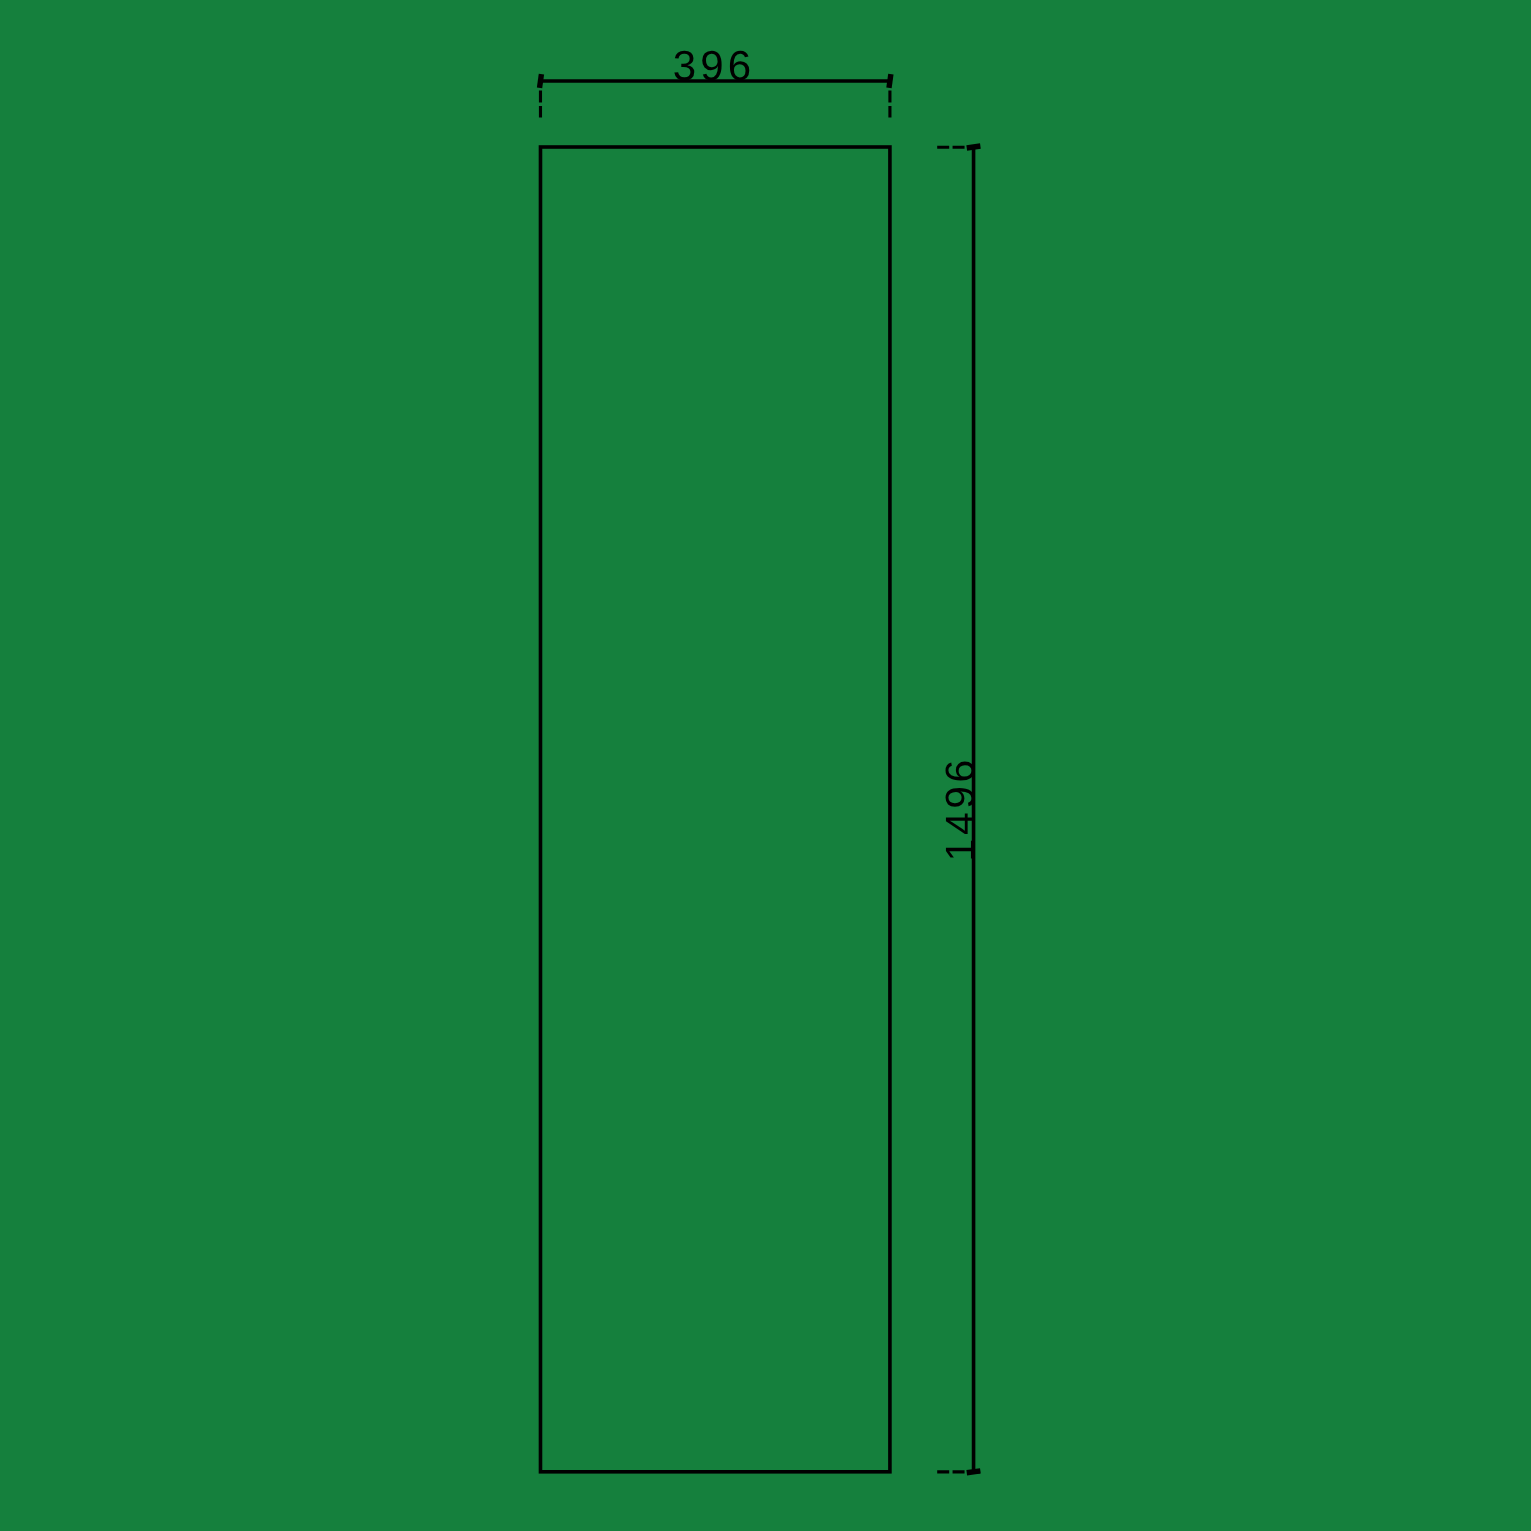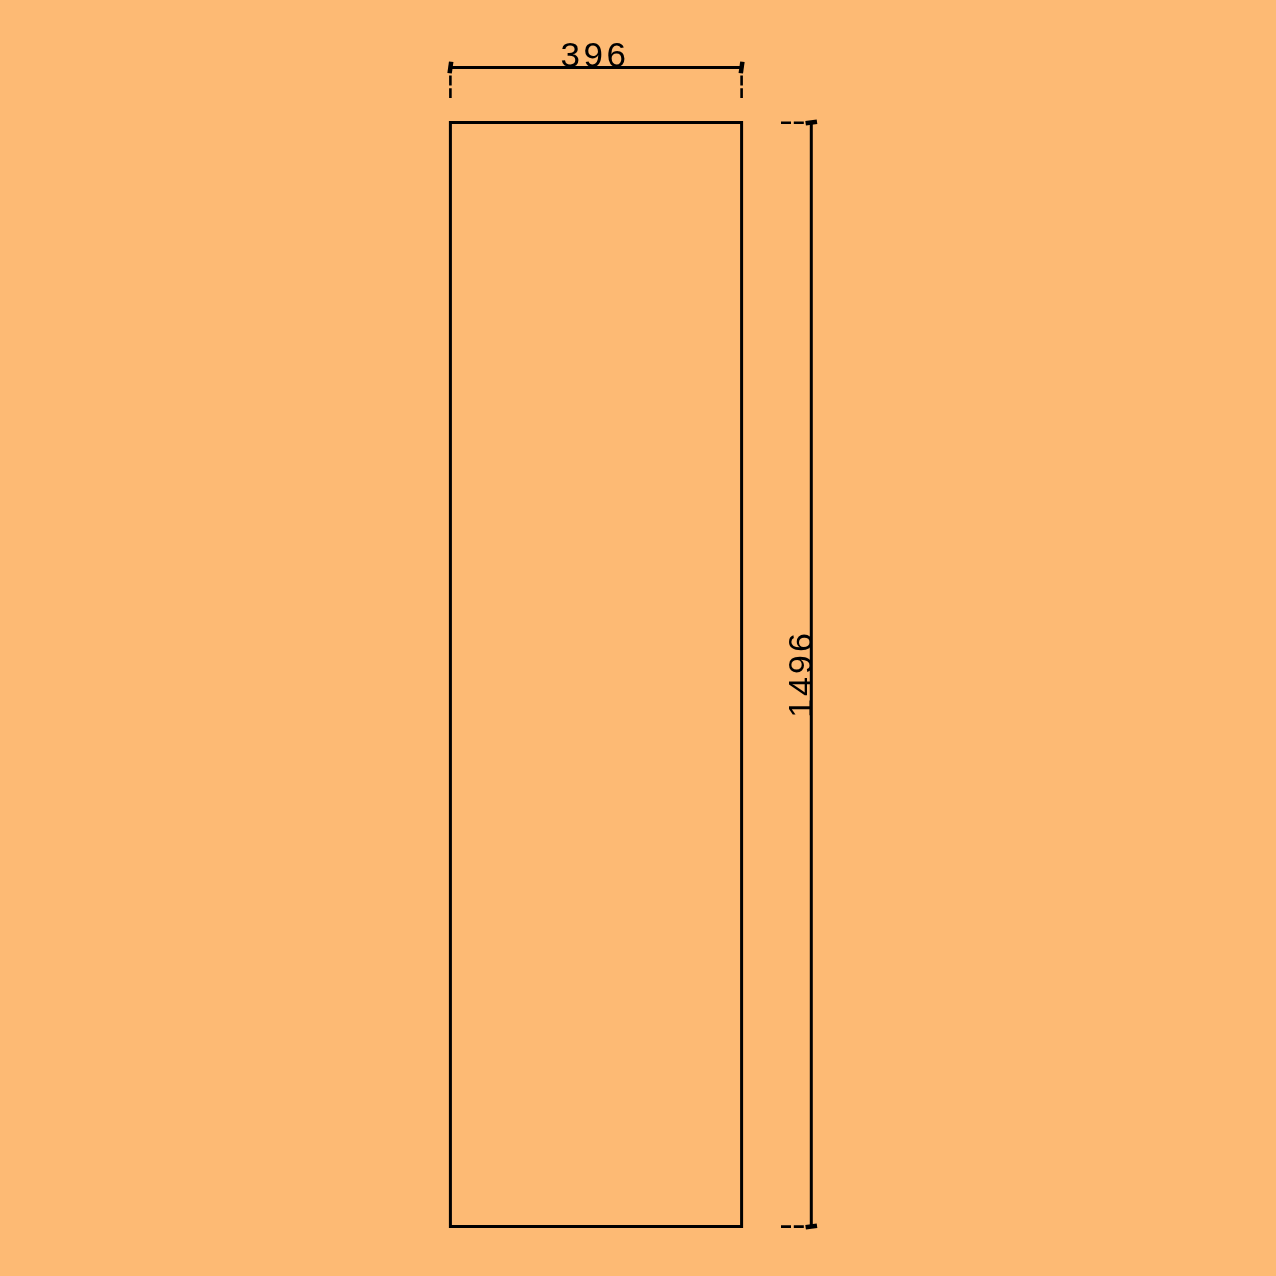--- a/index.html
+++ b/index.html
@@ -1,16 +1,16 @@
 <!DOCTYPE html>
 <html><head>
 <meta charset="utf-8">
 <style>
   html,body{margin:0;padding:0;background:#ffffff;}
-  .page{width:1276px;height:1276px;position:relative;background:#fdba74;overflow:hidden;}
+  .page{width:1276px;height:1276px;position:relative;background:#15803d;overflow:hidden;}
   svg{position:absolute;top:0;left:0;}
   text{font-family:"Liberation Sans",sans-serif;fill:#000000;}
 </style>
 </head>
 <body>
 <div class="page">
 <svg width="1276" height="1276" viewBox="0 0 1276 1276">
   <g>
 
   <rect x="450.4" y="122.5" width="291.2" height="1104" fill="none" stroke="#000" stroke-width="3"></rect>

